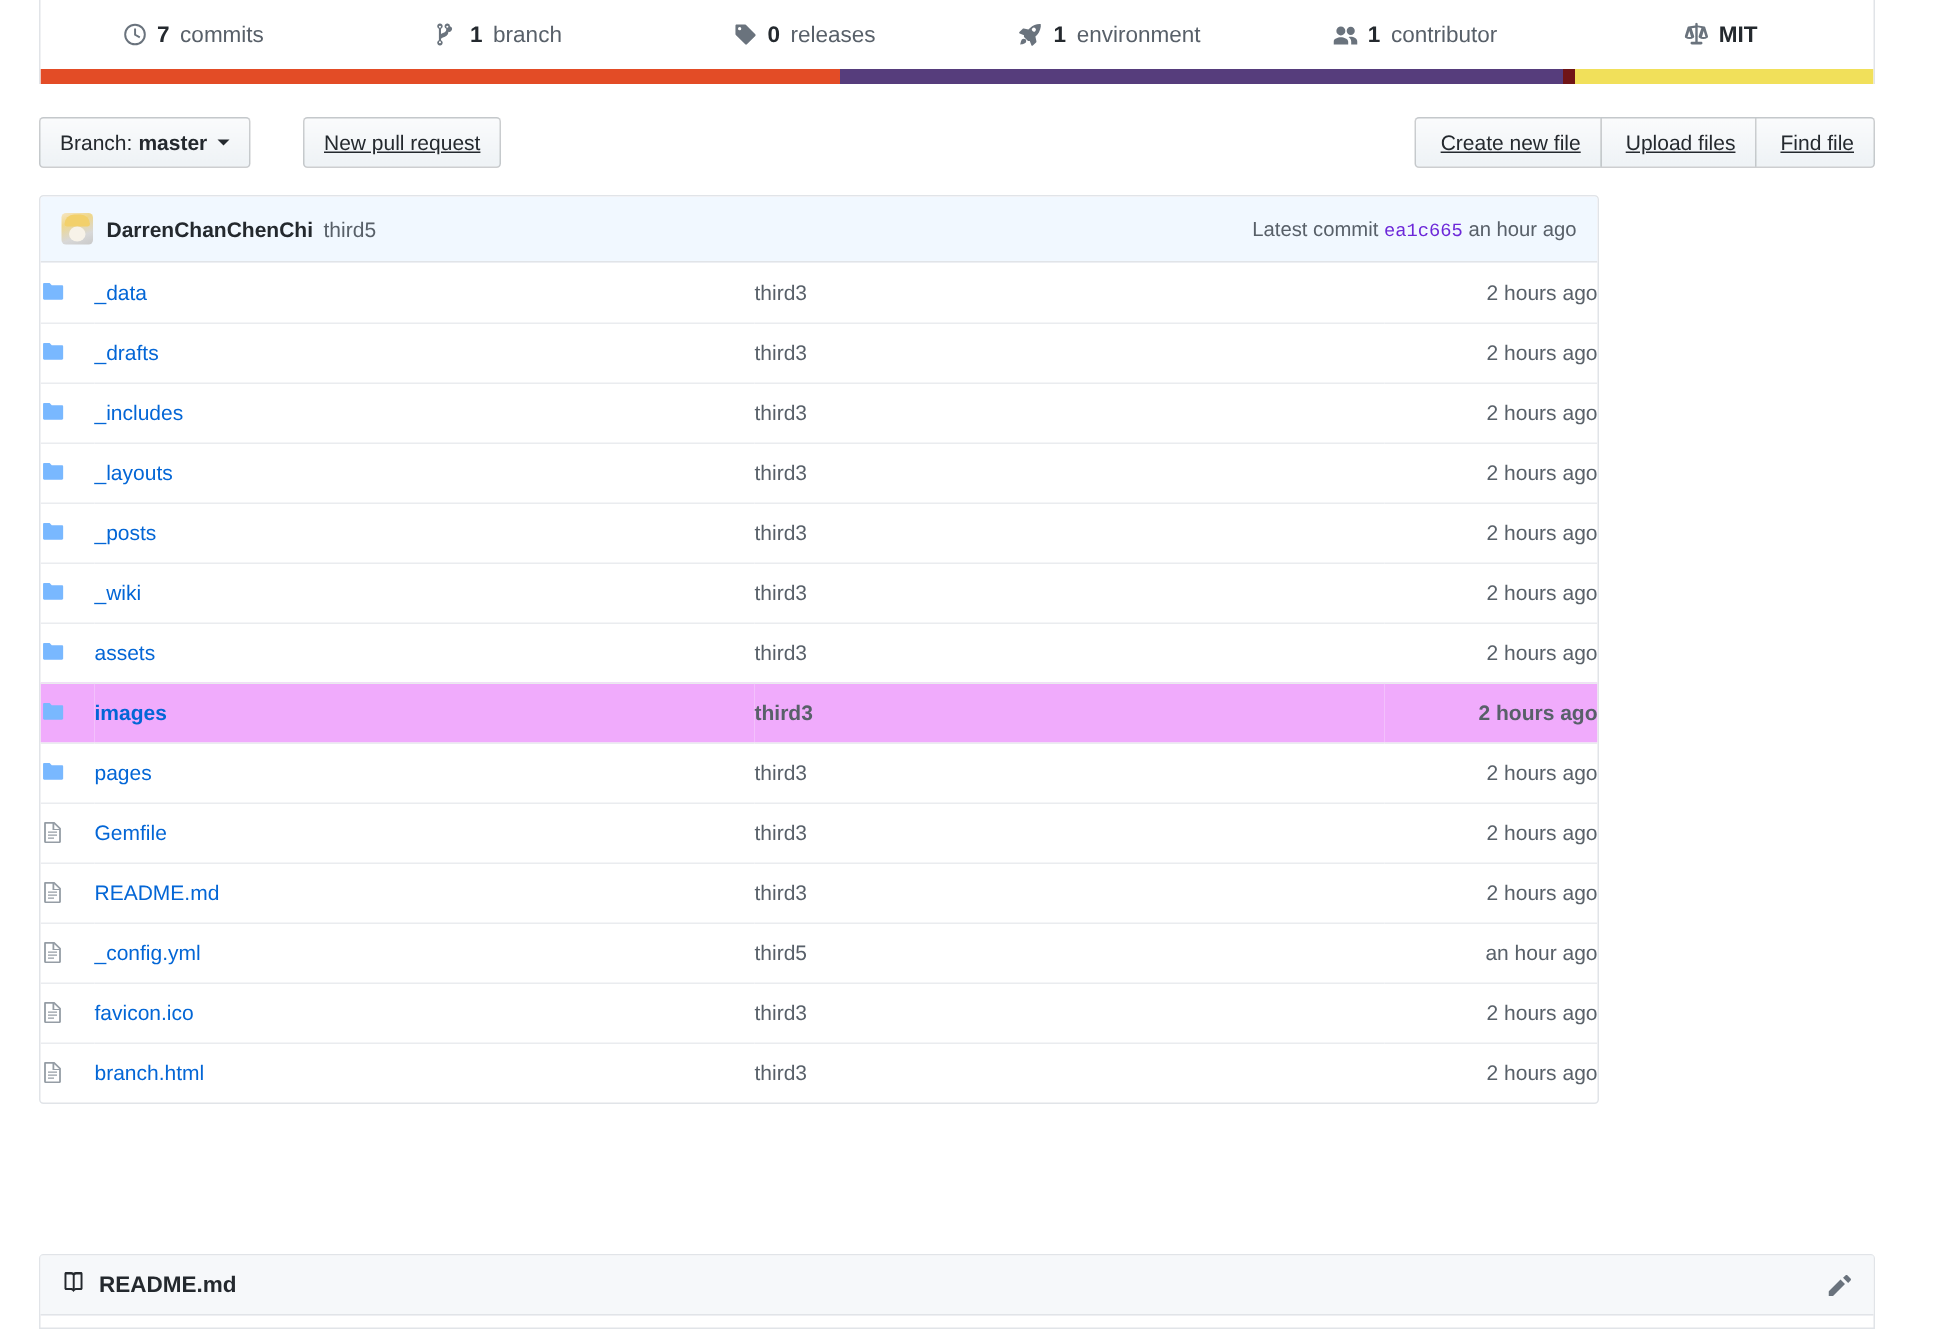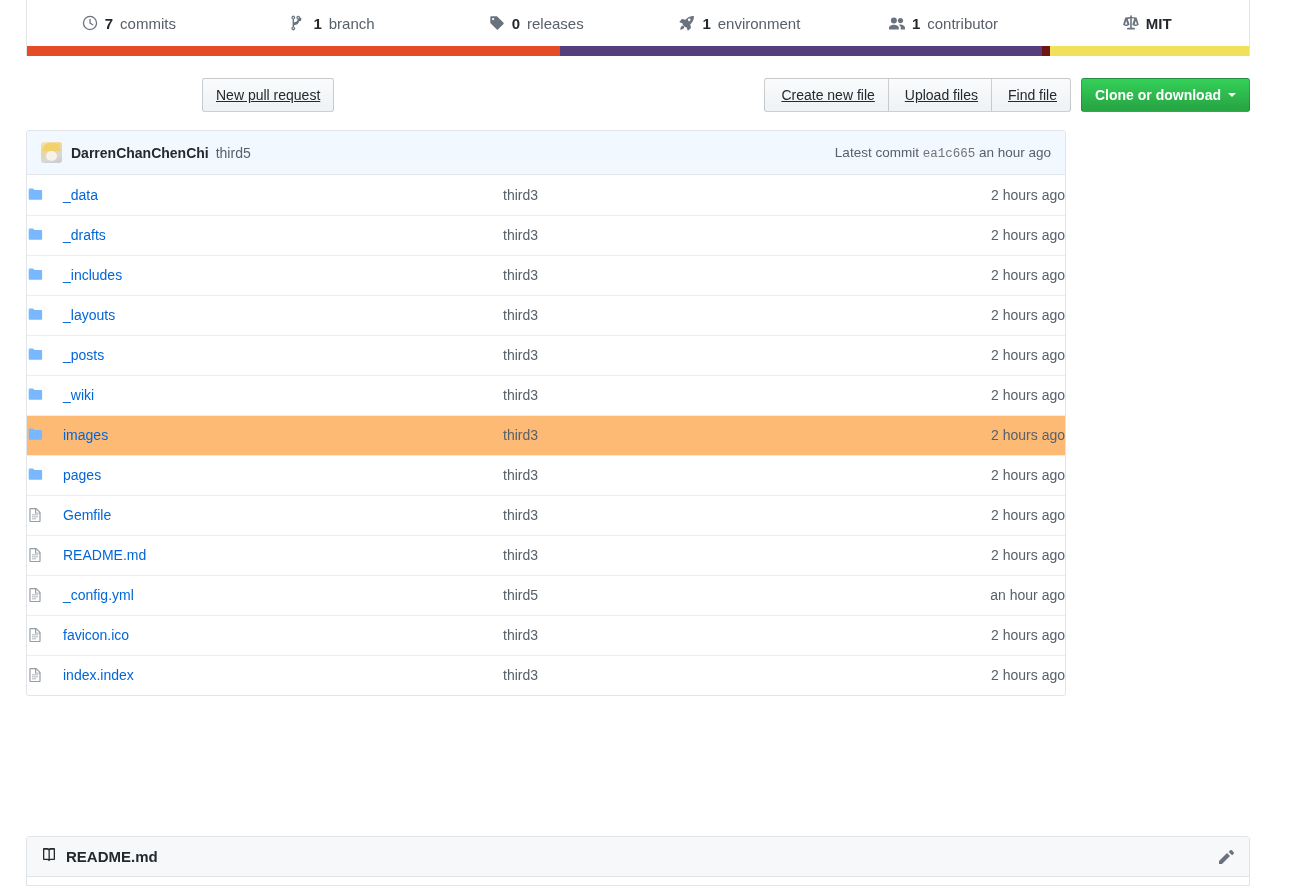--- a/index.html
+++ b/index.html
@@ -107,27 +107,27 @@
   .commit-author {
     font-weight: bold; color: #24292e; font-size: 14px;
     margin-left: 9px; cursor: pointer;
   }
   .commit-msg { color: #586069; font-size: 14px; margin-left: 7px; cursor: pointer; }
   .commit-right {
     margin-left: auto; color: #586069; font-size: 13.5px;
   }
   .commit-right .sha {
     font-family: "Liberation Mono", monospace; font-size: 12.5px;
-    color: #737373; cursor: pointer;
+    color: #6d28d9; cursor: pointer;
   }
 
   table.files { width: 100%; border-collapse: collapse; table-layout: fixed; }
   table.files tr { border-top: 1px solid #eaecef; height: 40px; }
   table.files tr:first-child { border-top: none; }
-  table.files tr.hovered { background: #fdba74; }
+  table.files tr.hovered { background: #f0abfc; font-weight: bold; }
   table.files td { padding: 0; vertical-align: middle; font-size: 14px; }
   td.c-icon { width: 36px; padding-left: 14px; }
   td.c-name { width: 440px; margin-left: 36px; }
   td.c-msg  { width: 420px; color: #586069; }
   td.c-age  { text-align: right; padding-right: 16px; color: #586069; font-size: 13.5px; }
   .fname { color: #0366d6; text-decoration: none; cursor: pointer; }
   td.c-msg a { color: #586069; text-decoration: none; cursor: pointer; }
   .icon-cell svg { display: block; }
 
   
@@ -208,33 +208,34 @@
     </div>
 
   <div class="lang-bar" id="lang-bar">
       <span class="lang-seg" style="width: 43.6%; background: rgb(227, 76, 38);"></span>
       <span class="lang-seg" style="width: 39.5%; background: rgb(86, 61, 124);"></span>
       <span class="lang-seg" style="width: 0.6%; background: rgb(112, 21, 22);"></span>
       <span class="lang-seg" style="width: 16.3%; background: rgb(241, 224, 90);"></span>
     </div>
 
   <div class="toolbar">
+    <button class="btn btn-branch">
+      <span class="b-lbl">Branch:</span>
+      <span class="b-name">master</span>
+      <span class="caret"></span>
+    </button>
 
     <button class="btn btn-npr weak">New pull request</button>
 
     <div class="right-group">
       <div class="bgroup">
         <button class="btn weak">Create new file</button>
         <button class="btn weak">Upload files</button>
         <button class="btn weak">Find file</button>
       </div>
-      <button class="btn btn-clone">
-        <span>Clone or download</span>
-        <span class="caret"></span>
-      </button>
     </div>
   </div>
 
   <div class="file-box">
     <div class="commit-head">
       <div class="avatar"></div>
       <span class="commit-author">DarrenChanChenChi</span>
       <span class="commit-msg">third5</span>
       <div class="commit-right">
         <span>Latest commit</span>
@@ -297,20 +298,30 @@
           <tr>
             <td class="c-icon icon-cell">
               <svg width="17" height="16" viewBox="0 0 16 16" aria-hidden="true">
                 <path fill="#79b8ff" d="M1.2 2.4c0-.45.35-.8.8-.8h3.6l1.4 1.5h6.8c.45 0 .8.35.8.8v8.1c0 .45-.35.8-.8.8H2c-.45 0-.8-.35-.8-.8V2.4z"></path>
               </svg>
             </td>
             <td class="c-name"><a class="fname">_wiki</a></td>
             <td class="c-msg"><a>third3</a></td>
             <td class="c-age">2 hours ago</td>
           </tr>
+          <tr>
+            <td class="c-icon icon-cell">
+              <svg width="17" height="16" viewBox="0 0 16 16" aria-hidden="true">
+                <path fill="#79b8ff" d="M1.2 2.4c0-.45.35-.8.8-.8h3.6l1.4 1.5h6.8c.45 0 .8.35.8.8v8.1c0 .45-.35.8-.8.8H2c-.45 0-.8-.35-.8-.8V2.4z"></path>
+              </svg>
+            </td>
+            <td class="c-name"><a class="fname">assets</a></td>
+            <td class="c-msg"><a>third3</a></td>
+            <td class="c-age">2 hours ago</td>
+          </tr>
           <tr class="hovered">
             <td class="c-icon icon-cell">
               <svg width="17" height="16" viewBox="0 0 16 16" aria-hidden="true">
                 <path fill="#79b8ff" d="M1.2 2.4c0-.45.35-.8.8-.8h3.6l1.4 1.5h6.8c.45 0 .8.35.8.8v8.1c0 .45-.35.8-.8.8H2c-.45 0-.8-.35-.8-.8V2.4z"></path>
               </svg>
             </td>
             <td class="c-name"><a class="fname">images</a></td>
             <td class="c-msg"><a>third3</a></td>
             <td class="c-age">2 hours ago</td>
           </tr>
@@ -368,21 +379,21 @@
             <td class="c-msg"><a>third3</a></td>
             <td class="c-age">2 hours ago</td>
           </tr>
           <tr>
             <td class="c-icon icon-cell">
               <svg width="16" height="16" viewBox="0 0 16 16" aria-hidden="true">
                 <path fill="#959da5" d="M9.3 1H3.2c-.45 0-.8.35-.8.8v12.4c0 .45.35.8.8.8h9.6c.45 0 .8-.35.8-.8V5.2L9.3 1zm-.1 1.5l3.3 3.2H9.2V2.5zM3.6 2.2h4.4v4.2h4.4v7.6H3.6V2.2z"></path>
                 <path fill="#959da5" d="M5 7.4h6v.8H5v-.8zm0 2h6v.8H5v-.8zm0 2h4v.8H5v-.8z"></path>
               </svg>
             </td>
-            <td class="c-name"><a class="fname">index.index</a></td>
+            <td class="c-name"><a class="fname">branch.html</a></td>
             <td class="c-msg"><a>third3</a></td>
             <td class="c-age">2 hours ago</td>
           </tr>
         </tbody>
     </table>
   </div>
 
   <div class="readme-box">
     <div class="readme-head">
       <span>

